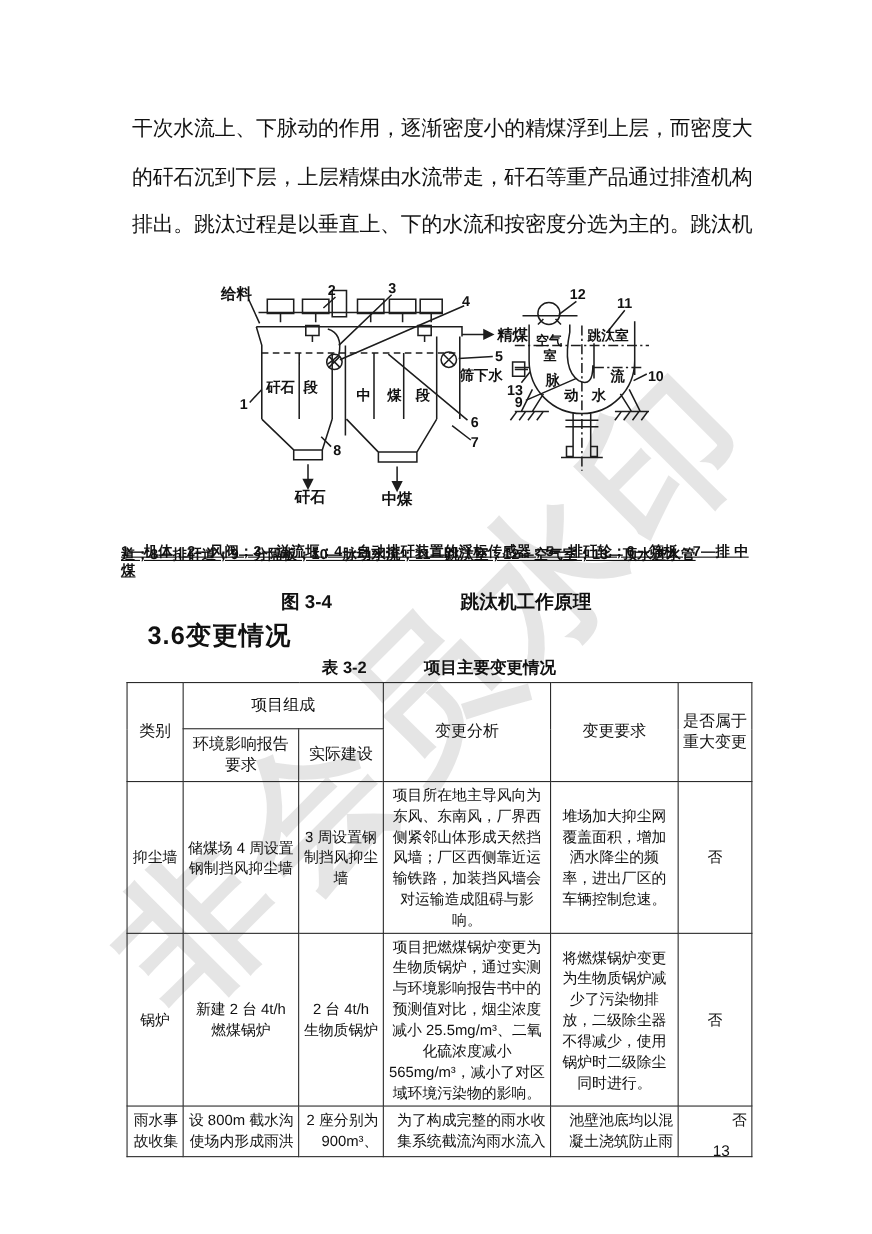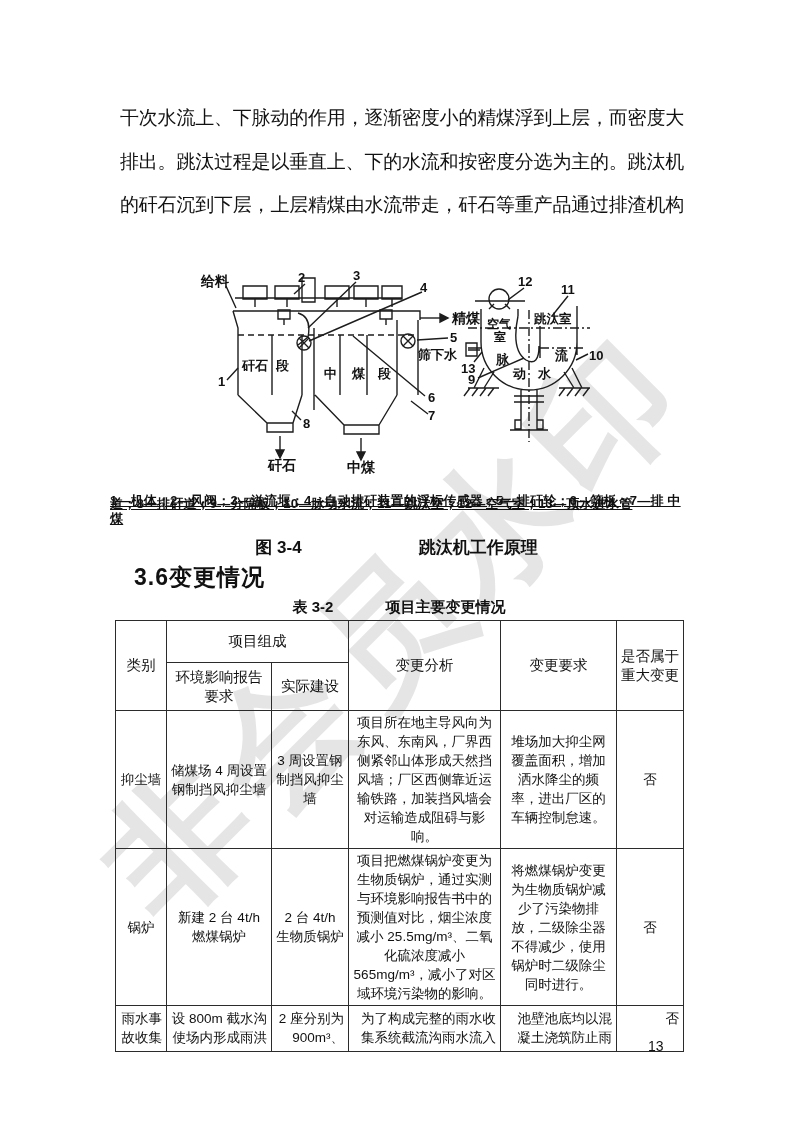--- a/index.html
+++ b/index.html
@@ -6,21 +6,21 @@
   .page{position:relative;width:793px;height:1122px;background:#ffffff;margin:0 auto;
         overflow:hidden;font-family:"Liberation Serif","DejaVu Serif",serif;color:#111;}
   .watermark{position:absolute;left:395px;top:628px;width:860px;text-align:center;
         transform:translate(-50%,-50%) rotate(-45deg);font-size:140px;letter-spacing:10px;
         font-weight:bold;color:rgba(40,40,40,0.12);white-space:nowrap;pointer-events:none;z-index:0;
         font-family:"Liberation Sans","DejaVu Sans",sans-serif;}
   .content{position:relative;z-index:1;}
   .para{position:absolute;left:120px;top:96px;width:566px;font-size:19px;line-height:43.5px;
         letter-spacing:-0.2px;}
   .para div{white-space:nowrap;}
-  .fig{position:absolute;left:128px;top:270px;}
+  .fig{position:absolute;left:128px;top:256px;}
   .fig svg text{font-family:"Liberation Sans","DejaVu Sans",sans-serif;font-weight:bold;fill:#111;}
   .cap{position:absolute;left:110px;width:573px;font-size:13px;font-weight:bold;
         letter-spacing:0.2px;font-family:"Liberation Sans","DejaVu Sans",sans-serif;text-decoration:underline;}
   .figtitle{position:absolute;left:140px;top:536px;width:513px;display:flex;justify-content:center;
         gap:117px;font-size:17px;font-weight:bold;font-family:"Liberation Sans","DejaVu Sans",sans-serif;}
   .sechead{position:absolute;left:134px;top:562px;font-size:23px;font-weight:bold;
         font-family:"Liberation Sans","DejaVu Sans",sans-serif;letter-spacing:1px;}
   .tabcap{position:absolute;left:115px;top:598px;width:568px;display:flex;justify-content:center;
         gap:52px;font-size:15px;font-weight:bold;font-family:"Liberation Sans","DejaVu Sans",sans-serif;}
   table.chg{position:absolute;left:115px;top:620px;width:568px;border-collapse:collapse;
@@ -39,22 +39,22 @@
 <body>
 
 <div class="page">
 
   <div class="watermark">非会员水印</div>
 
   <div class="content">
 
     <div class="para">
       <div>干次水流上、下脉动的作用，逐渐密度小的精煤浮到上层，而密度大</div>
+      <div>的矸石沉到下层，上层精煤由水流带走，矸石等重产品通过排渣机构</div>
       <div>排出。跳汰过程是以垂直上、下的水流和按密度分选为主的。跳汰机</div>
-      <div>的矸石沉到下层，上层精煤由水流带走，矸石等重产品通过排渣机构</div>
     </div>
 
     <div class="fig">
       <svg width="570" height="218" viewBox="0 0 570 218">
         <g stroke="#1d1d1d" stroke-width="1.4" fill="none">
 
           <path d="M107,28 H274
             M115,16 h24 v13 h-24 z M147,16 h24 v13 h-24 z M174,8 h13 v24 h-13 z
             M197,16 h24 v13 h-24 z M226,16 h24 v13 h-24 z M254,16 h20 v13 h-20 z
             M127,29 v8 M159,29 v8 M209,29 v8 M238,29 v8 M264,29 v8

